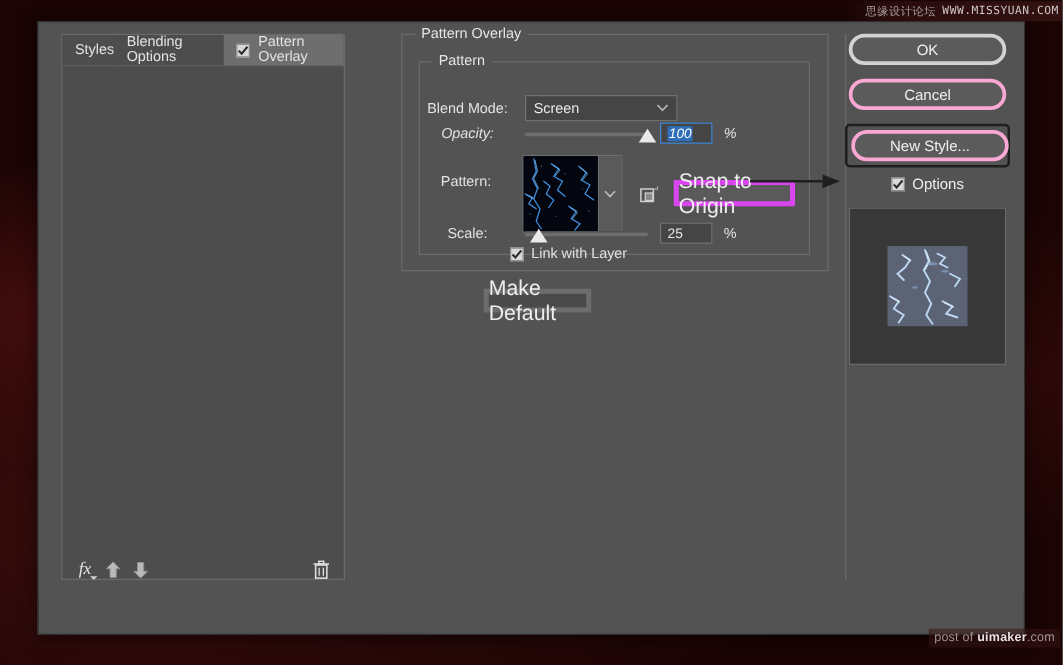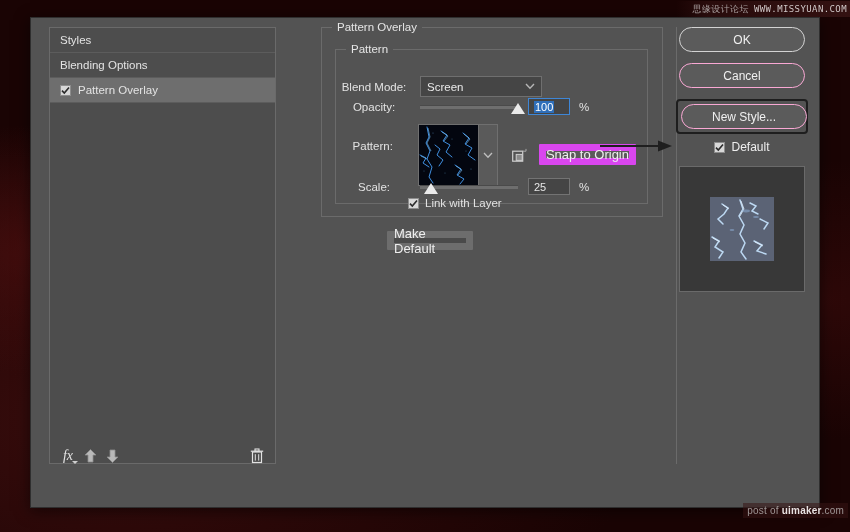--- a/index.html
+++ b/index.html
@@ -107,21 +107,21 @@
 
   
   #styles-col {
     position: absolute;
     left: 18px; top: 9px;
     width: 227px; height: 437px;
     background: #4d4d4d;
     border: 1px solid #6a6a6a;
     box-sizing: border-box;
     display: flex;
-    flex-direction: column;
+    flex-direction: row;
   }
   .style-row {
     height: 25px;
     display: flex;
     align-items: center;
     padding-left: 10px;
     font-size: 11.5px;
     color: #e3e3e3;
     border-bottom: 1px solid #5c5c5c;
     box-sizing: border-box;
@@ -317,23 +317,23 @@
   }
 
   #snap-icon {
     width: 20px; height: 20px;
     display: flex; align-items: center; justify-content: center;
     cursor: pointer;
   }
 
   .btn {
     background: #5a5a5a;
-    border: 7px solid #d946ef;
-    box-sizing: border-box;
-    font-size: 13px;
+    border: 4px solid #d946ef;
+    box-sizing: border-box;
+    font-size: 17px;
     color: #eeeeee;
     display: flex;
     align-items: center;
     justify-content: center;
     cursor: pointer;
     border-radius: 1px;
   }
   #snap-btn { width: 100px; height: 21px; }
 
   .checkrow {
@@ -374,21 +374,21 @@
 
   
   #right-col {
     position: absolute;
     left: 648px; top: 9px;
     width: 126px;
   }
   .pill {
     width: 126px; height: 25px;
     border-radius: 13px;
-    border: 1px solid #f9a8d4;
+    border: 3px solid #f9a8d4;
     background: #5b5b5b;
     box-sizing: border-box;
     display: flex;
     align-items: center;
     justify-content: center;
     font-size: 12px;
     color: #f0f0f0;
     cursor: pointer;
     margin-bottom: 11px;
   }
@@ -519,21 +519,21 @@
               <div id="blend-select" style="margin-left:8px;">
                 <span>Screen</span>
                 <span class="chev">
                   <svg width="10" height="7" viewBox="0 0 10 7">
                       <polyline points="1,1 5,5.2 9,1" fill="none" stroke="#b6b6b6" stroke-width="1.4"></polyline>
                     </svg>
                 </span>
               </div>
             </div>
 
-            <div class="field-row" style="left:0px; top:48px; width:290px;">
+            <div class="field-row" style="left:0px; top:48px; width:290px;font-style:italic;">
               <span class="field-label" style="width:76px;">Opacity:</span>
               <div class="slider" style="margin-left:8px; width:98px;">
                 <div class="track"></div>
                 <div class="thumb" style="left:98px;"></div>
               </div>
               <div class="numfield focused" style="margin-left:10px; width:42px;">
                 <span>100</span>
               </div>
               <span class="pct">%</span>
             </div>
@@ -634,21 +634,21 @@
             <span>New Style...</span>
           </div>
         </div>
 
         <div id="preview-row">
           <span class="chk">
             <svg width="9" height="9" viewBox="0 0 9 9">
               <polyline points="1,4.6 3.3,7 8,1.4" fill="none" stroke="#2b2b2b" stroke-width="1.6"></polyline>
             </svg>
           </span>
-          <span>Default</span>
+          <span>Options</span>
         </div>
 
         <div id="preview-box">
           <div id="preview-thumb">
             <svg width="64" height="64" viewBox="0 0 64 64">
               <rect width="64" height="64" fill="#5b6375"></rect>
               <g fill="none" stroke="#bcd8f2" stroke-width="1.5" stroke-linecap="round">
                 <path d="M30,3 L33,12 L29,19 L34,28 L30,37 L35,46 L31,55 L36,62"></path>
                 <path d="M12,7 L18,11 L14,17 L8,22 L13,27"></path>
                 <path d="M40,6 L46,9 L42,14 L48,17"></path>

